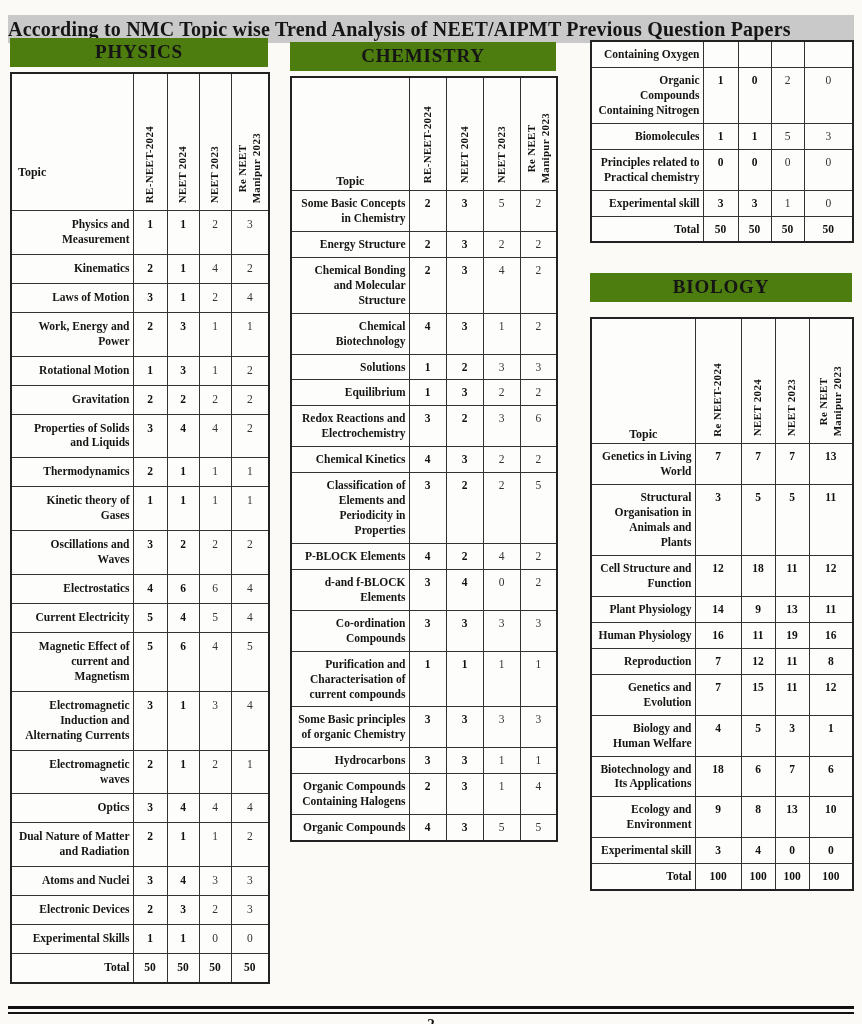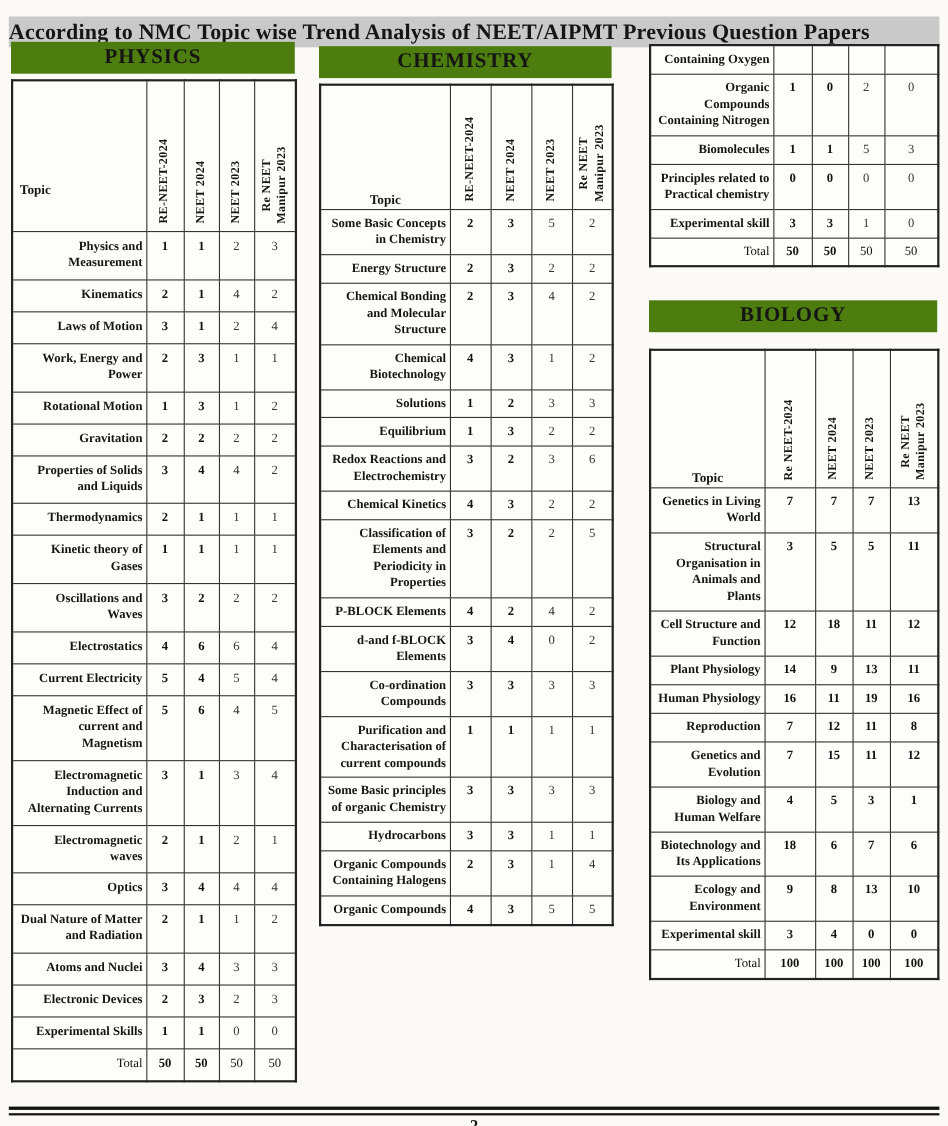--- a/index.html
+++ b/index.html
@@ -79,21 +79,21 @@
   }
   td.val{
     text-align:center;
     vertical-align:top;
     padding:5px 1px;
     font-size:11.5px;
     line-height:1.3;
     color:#333;
   }
   td.val.b{font-weight:bold;color:#111;}
-  tr.total td{font-weight:normal;color:#111;}
+  tr.total td{font-weight:bold;color:#111;}
   .t-physics td{padding-top:6px;padding-bottom:7px;}
   .bottom-rule{
     position:absolute;left:8px;right:8px;top:1006px;
     height:3px;
     border-top:3px solid #111;
     border-bottom:2px solid #111;
   }
   .page-number{
     position:absolute;left:0;right:0;top:1016px;
     text-align:center;

